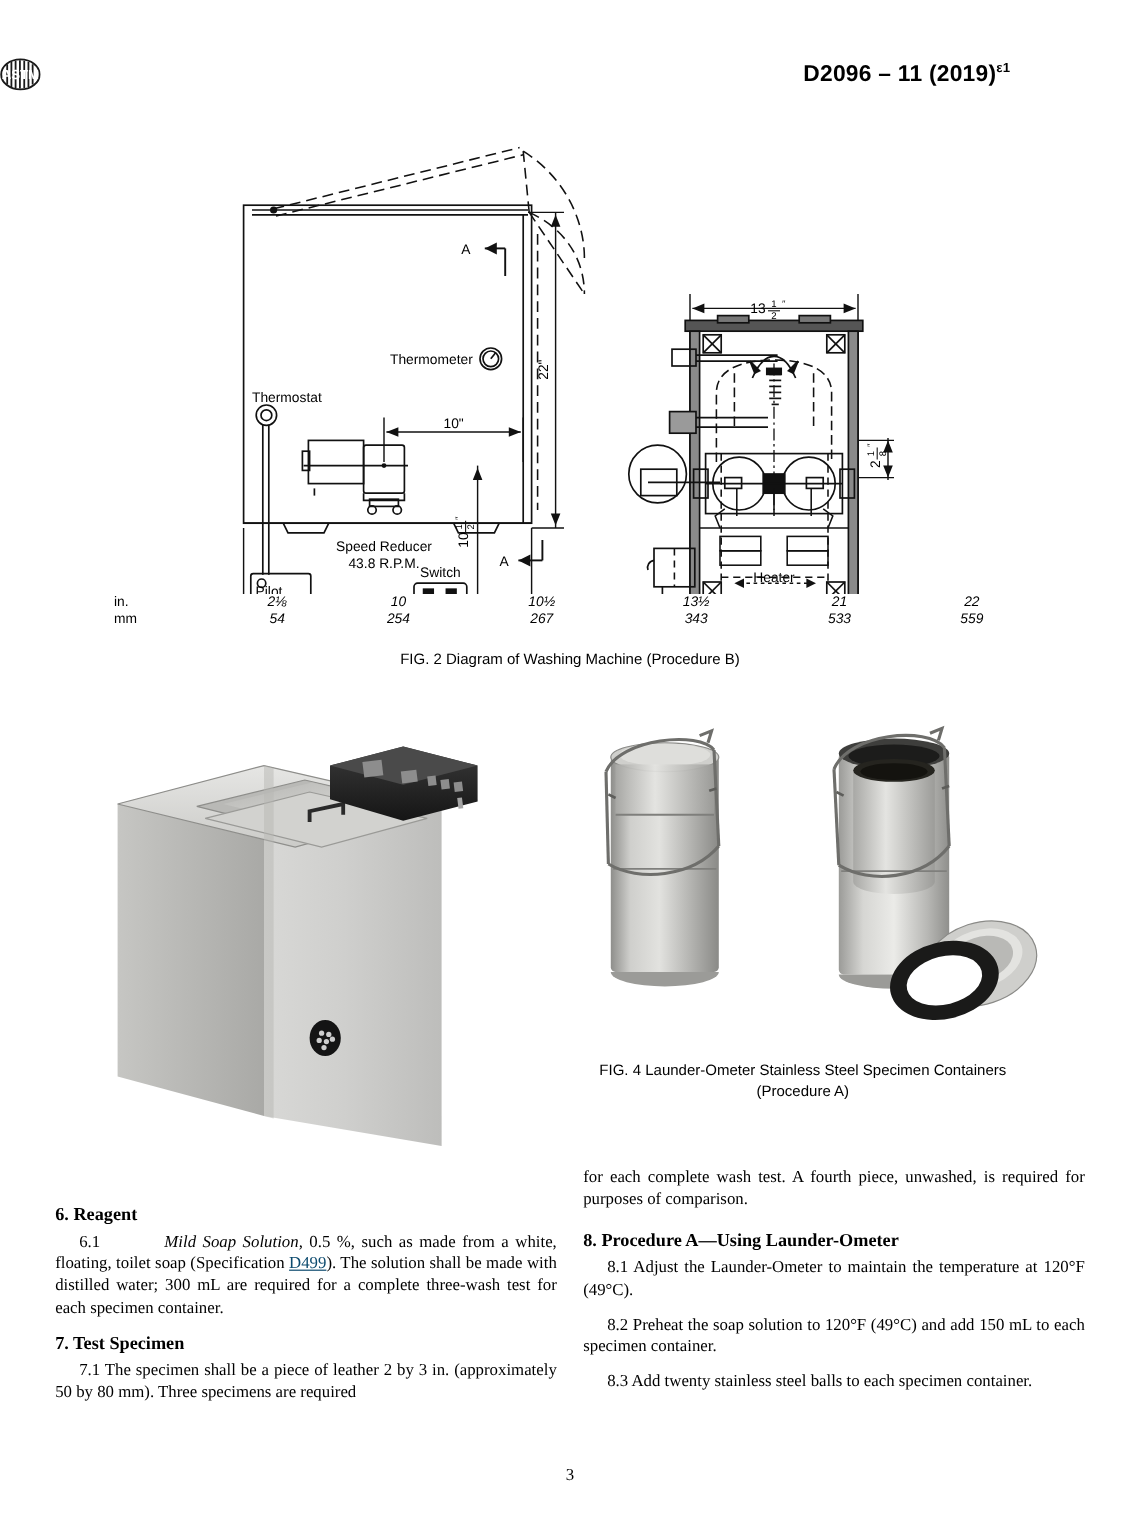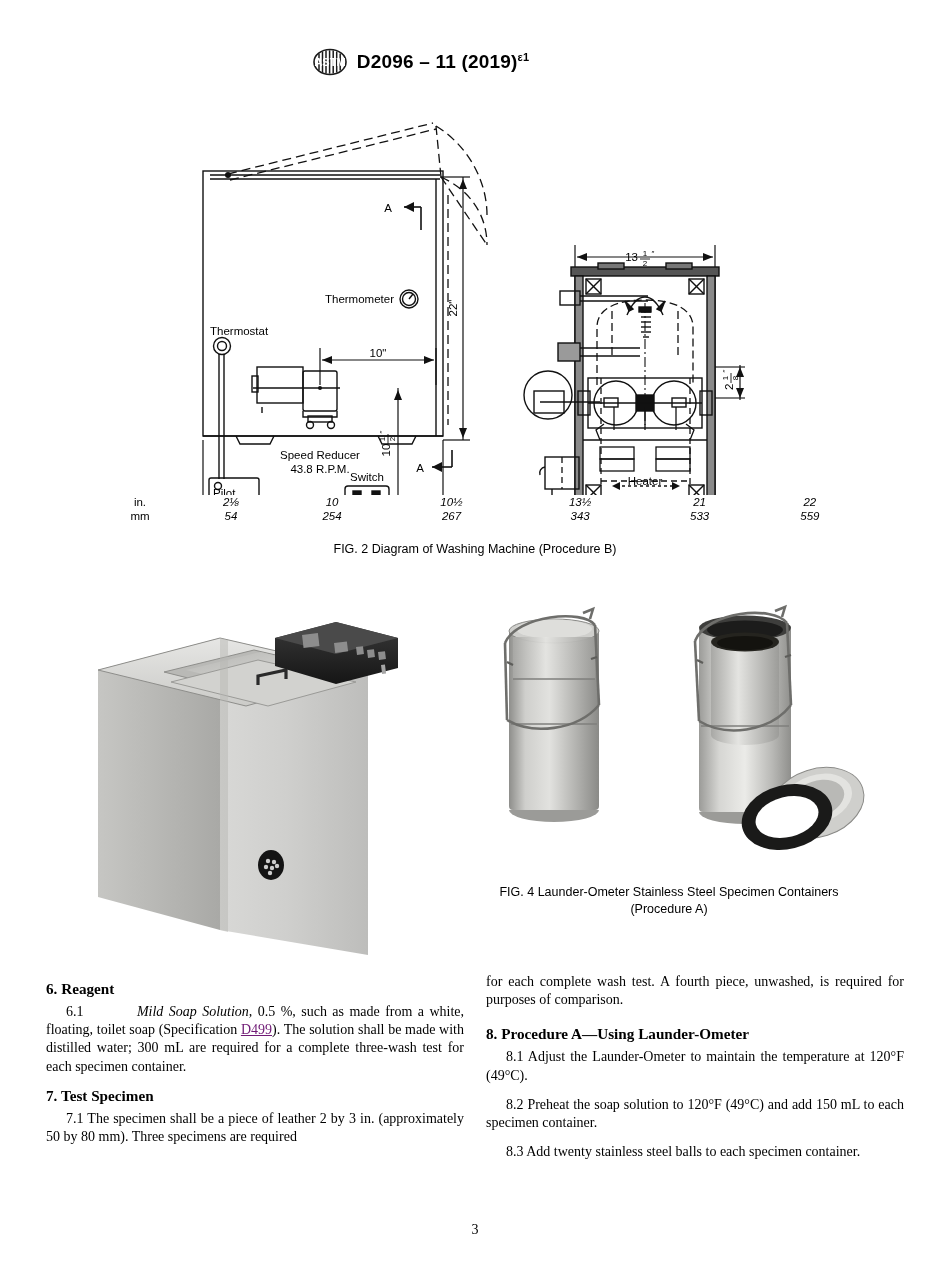--- a/index.html
+++ b/index.html
@@ -1,54 +1,54 @@
 <!DOCTYPE html>
 <html><head>
 <meta charset="utf-8">
 <style>
   html,body{margin:0;padding:0;background:#fff;}
   body{width:950px;height:1272px;position:relative;font-family:"Liberation Serif",serif;color:#000;}
   .page{position:relative;width:950px;height:1272px;overflow:hidden;}
 
   
-  .header{position:absolute;top:48px;left:0;width:842px;display:flex;justify-content:center;align-items:center;gap:10px;}
+  .header{position:absolute;top:48px;left:0;width:842px;display:flex;justify-content:space-between;align-items:center;gap:10px;}
   .astm-logo{width:34px;height:28px;position:relative;}
   .astm-logo svg{display:block;}
   .hdr-title{font-family:"Liberation Sans",sans-serif;font-weight:bold;font-size:19px;letter-spacing:.2px;}
   .hdr-title sup{font-size:11px;}
 
   
   .fig2{position:absolute;left:0;top:95px;width:950px;height:400px;}
   .fig2 svg{display:block;}
 
   .convtable{position:absolute;left:95px;top:496px;width:770px;
     font-family:"Liberation Sans",sans-serif;font-size:11.5px;border-collapse:collapse;}
   .convtable td{padding:0 0 2px 0;white-space:nowrap;}
-  .convtable td.lbl{text-align:center;width:90px;}
+  .convtable td.lbl{text-align:left;width:90px;}
   .convtable td.val{text-align:center;font-style:italic;}
 
   .figcap{font-family:"Liberation Sans",sans-serif;font-weight:normal;font-size:12.5px;text-align:center;line-height:1.35;}
   .cap2{position:absolute;left:0;top:541px;width:950px;}
 
   
   .fig3{position:absolute;left:68px;top:600px;width:400px;height:360px;}
   .fig3 svg{display:block;}
   .cap3{position:absolute;left:20px;top:973px;width:450px;}
 
   .fig4{position:absolute;left:487px;top:585px;width:410px;height:285px;}
   .fig4 svg{display:block;}
   .cap4{position:absolute;left:444px;top:884px;width:450px;}
 
   
-  .colL{position:absolute;left:46px;top:980px;width:418px;}
+  .colL{position:absolute;left:46px;top:1004px;width:418px;}
   .colR{position:absolute;left:486px;top:973px;width:418px;}
   .sec-h{font-weight:bold;font-size:15.2px;margin:0 0 5px 0;}
   .para{font-size:14px;line-height:1.30;text-align:justify;text-indent:20px;margin:0 0 11px 0;hyphens:none;}
   .para i{font-style:italic;margin-left:48px;}
-  .lnk{color:#701a75;}
+  .lnk{color:#0c4a6e;}
   .pageno{position:absolute;left:0;top:1222px;width:950px;text-align:center;font-size:14px;}
 
   
   text{font-family:"Liberation Sans",sans-serif;}
 </style>
 </head>
 <body>
 
 <div class="page">
 

